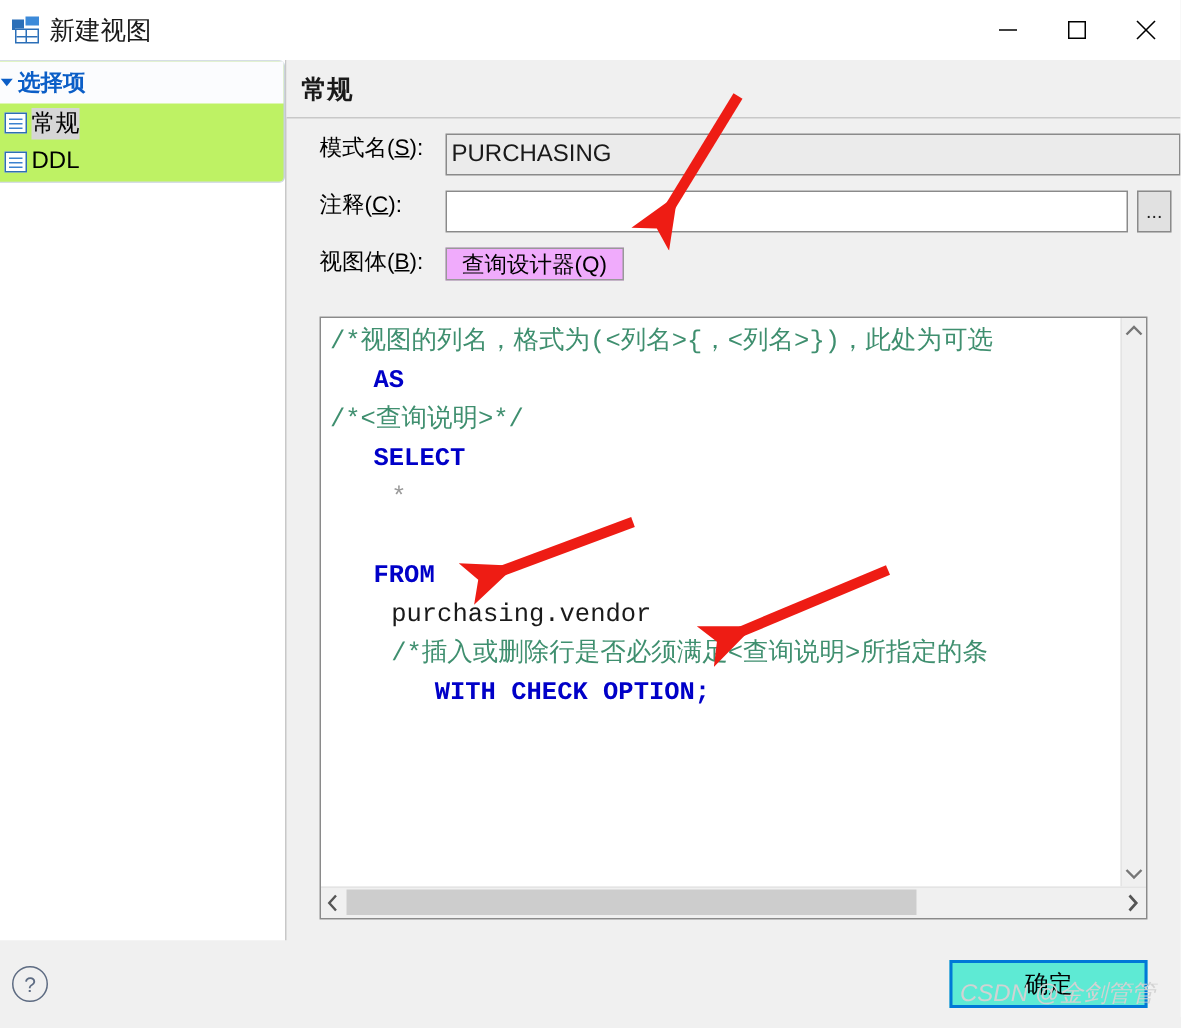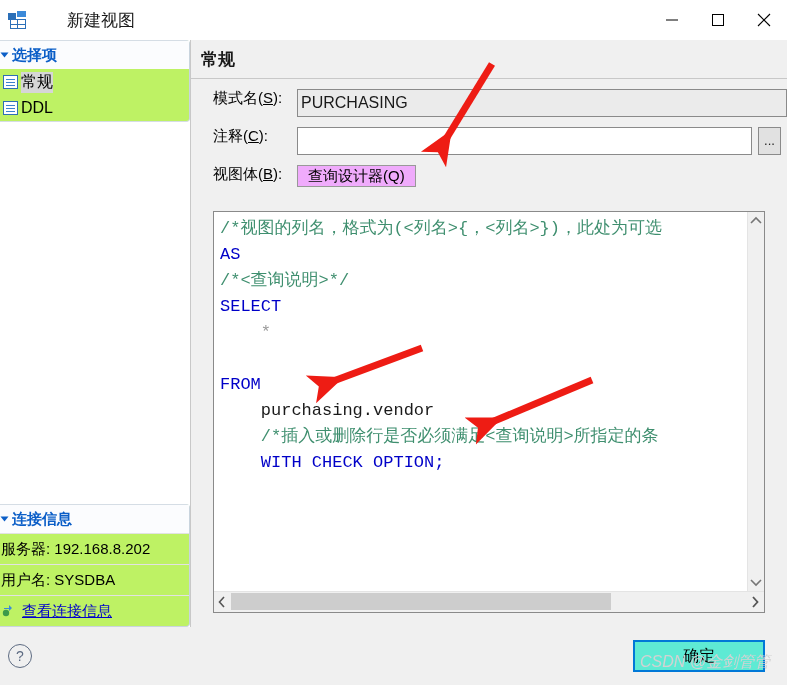--- a/index.html
+++ b/index.html
@@ -28,21 +28,20 @@
   }
 
   
   .titlebar {
     height: 40px;
     background: #ffffff;
     display: flex;
     align-items: center;
     flex: 0 0 auto;
     position: relative;
-    gap: 34px;
   }
   .title-icon {
     width: 18px; height: 18px;
     margin-left: 8px; margin-right: 7px;
     position: relative;
     flex: 0 0 auto;
   }
   .title-icon .ti-a {
     position: absolute; left: 0; top: 2px;
     width: 8px; height: 7px;
@@ -313,21 +312,21 @@
     min-width: 0;
     overflow: hidden;
     padding: 4px 0 0 6px;
     font-family: "Liberation Mono", monospace;
     font-size: 17px;
     line-height: 26px;
     white-space: pre;
     background: #ffffff;
   }
   .code .cmt { color: #3f8f6f; }
-  .code .kw  { color: #0000c8; font-weight: normal; }
+  .code .kw  { color: #0000c8; font-weight: bold; margin-left: 29px; }
   .code .star { color: #9a9a9a; }
   .code .id  { color: #1a1a1a; }
 
   .vscroll {
     width: 17px;
     flex: 0 0 17px;
     background: #f0f0f0;
     border-left: 1px solid #e4e4e4;
     display: flex;
     flex-direction: column;
@@ -475,37 +474,20 @@
               <i></i>
               <i></i>
               <i></i>
             </span>
           <span class="lbl">DDL</span>
         </div>
       </div>
 
       <div class="sidebar-spacer"></div>
 
-      <div class="side-section conn-section">
-        <div class="side-head">
-          <span class="tri"></span>
-          <span>连接信息</span>
-        </div>
-        <div class="conn-row">服务器: 192.168.8.202</div>
-        <div class="conn-row">用户名: SYSDBA</div>
-        <div class="conn-link-row">
-          <span class="link-icon">
-            <svg width="16" height="15" viewBox="0 0 16 15">
-              <path d="M2 4 L7 4 L7 1 L10 4 L7 7 L7 5 L2 5 Z" fill="#3c8ad9"></path>
-              <circle cx="4" cy="9" r="3.2" fill="#3c9a4a"></circle>
-            </svg>
-          </span>
-          <span class="conn-link">查看连接信息</span>
-        </div>
-      </div>
     </div>
 
     <div class="main">
       <div class="main-header">常规</div>
 
       <div class="form-area">
 
         <div class="form-row">
           <span class="form-label"><span>模式名(</span><u>S</u><span>):</span></span>
           <input class="txt readonly grow" type="text" readonly="" value="PURCHASING" style="">

